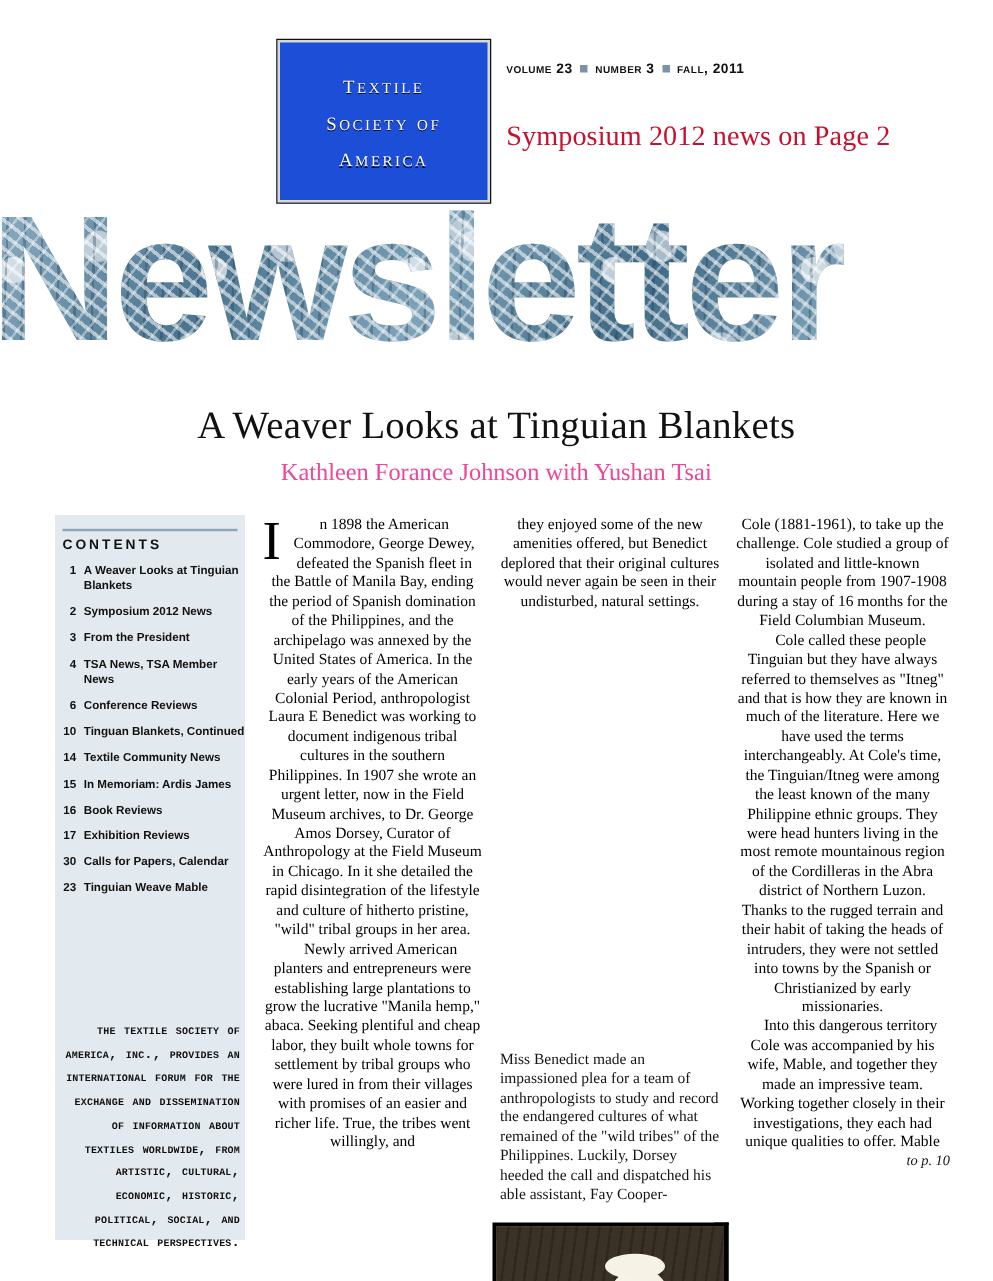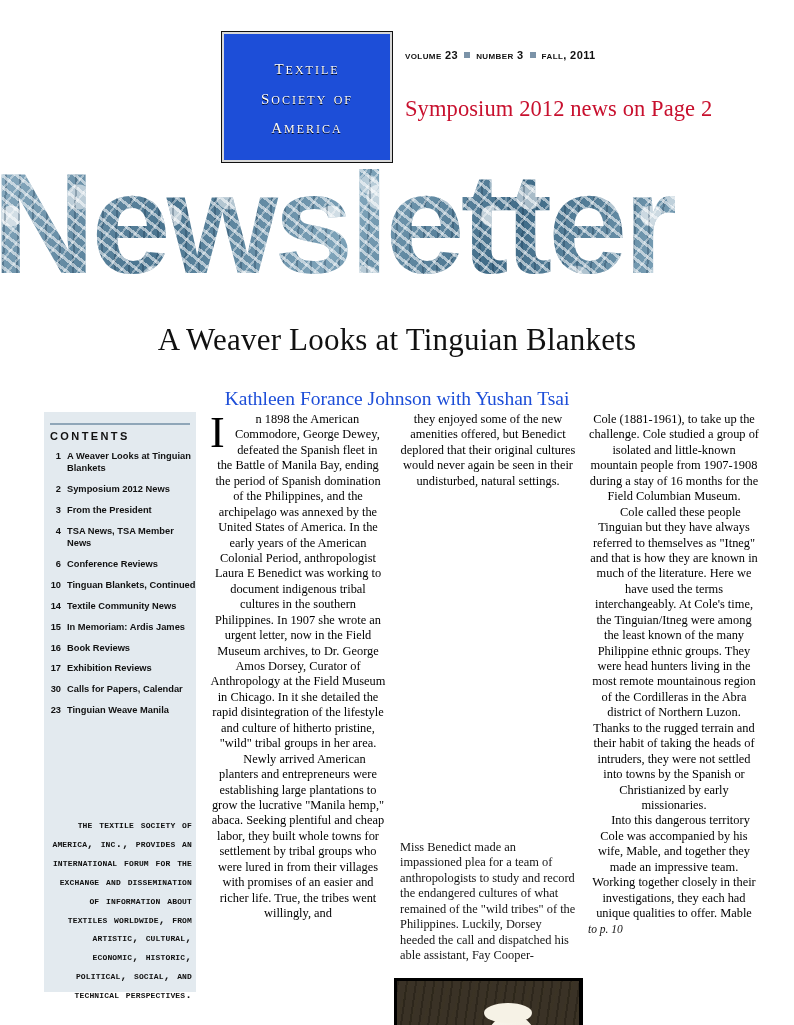--- a/index.html
+++ b/index.html
@@ -90,21 +90,21 @@
   .article-title{
     position:absolute; left:0; top:322px; width:794px;
     text-align:center;
     font-family:"Liberation Serif", serif;
     font-size:31px; color:#111; letter-spacing:.2px;
   }
   .article-byline{
     position:absolute; left:0; top:368px; width:794px;
     text-align:center;
     font-family:"Liberation Serif", serif;
-    font-size:19.5px; color:#1d4ed8;margin-top:20px;
+    font-size:19.5px; color:#ec4899;
   }
 
   
   .body-area{
     position:absolute; left:0; top:412px;
     width:794px; height:613px;
   }
 
   
   .sidebar{
@@ -198,21 +198,21 @@
   }
 
   .col2-lower{
     position:absolute; left:400px; top:428px; width:176px;
     font-family:"Liberation Serif", serif;
     font-size:12.4px; line-height:1.245; color:#141414;
   }
 
   .jump{
     position:absolute; left:588px; top:588px;
-    width:172px; text-align:left;
+    width:172px; text-align:right;
     font-family:"Liberation Serif", serif;
     font-style:italic; font-size:11.5px; color:#141414;
   }
 </style>
 </head>
 <body>
 
 <div class="page">
 
   <div class="masthead">
@@ -287,21 +287,21 @@
       <div class="toc-item">
         <span class="toc-num">17</span>
         <span class="toc-label">Exhibition Reviews</span>
       </div>
       <div class="toc-item">
         <span class="toc-num">30</span>
         <span class="toc-label">Calls for Papers, Calendar</span>
       </div>
       <div class="toc-item">
         <span class="toc-num">23</span>
-        <span class="toc-label">Tinguian Weave Manila</span>
+        <span class="toc-label">Tinguian Weave Mable</span>
       </div>
     </div>
 
     <div class="mission">The Textile Society of America, Inc., provides an international forum for the exchange and dissemination of information about textiles worldwide, from artistic, cultural, economic, historic, political, social, and technical perspectives.</div>
 
     <div class="col" id="col1">
       <p class="noindent dropcap">In 1898 the American Commodore, George Dewey, defeated the Spanish fleet in the Battle of Manila Bay, ending the period of Spanish domination of the Philippines, and the archipelago was annexed by the United States of America. In the early years of the American Colonial Period, anthropologist Laura E Benedict was working to document indigenous tribal cultures in the southern Philippines. In 1907 she wrote an urgent letter, now in the Field Museum archives, to Dr. George Amos Dorsey, Curator of Anthropology at the Field Museum in Chicago. In it she detailed the rapid disintegration of the lifestyle and culture of hitherto pristine, "wild" tribal groups in her area.</p>
       <p>Newly arrived American planters and entrepreneurs were establishing large plantations to grow the lucrative "Manila hemp," abaca. Seeking plentiful and cheap labor, they built whole towns for settlement by tribal groups who were lured in from their villages with promises of an easier and richer life. True, the tribes went willingly, and</p>
     </div>
 

